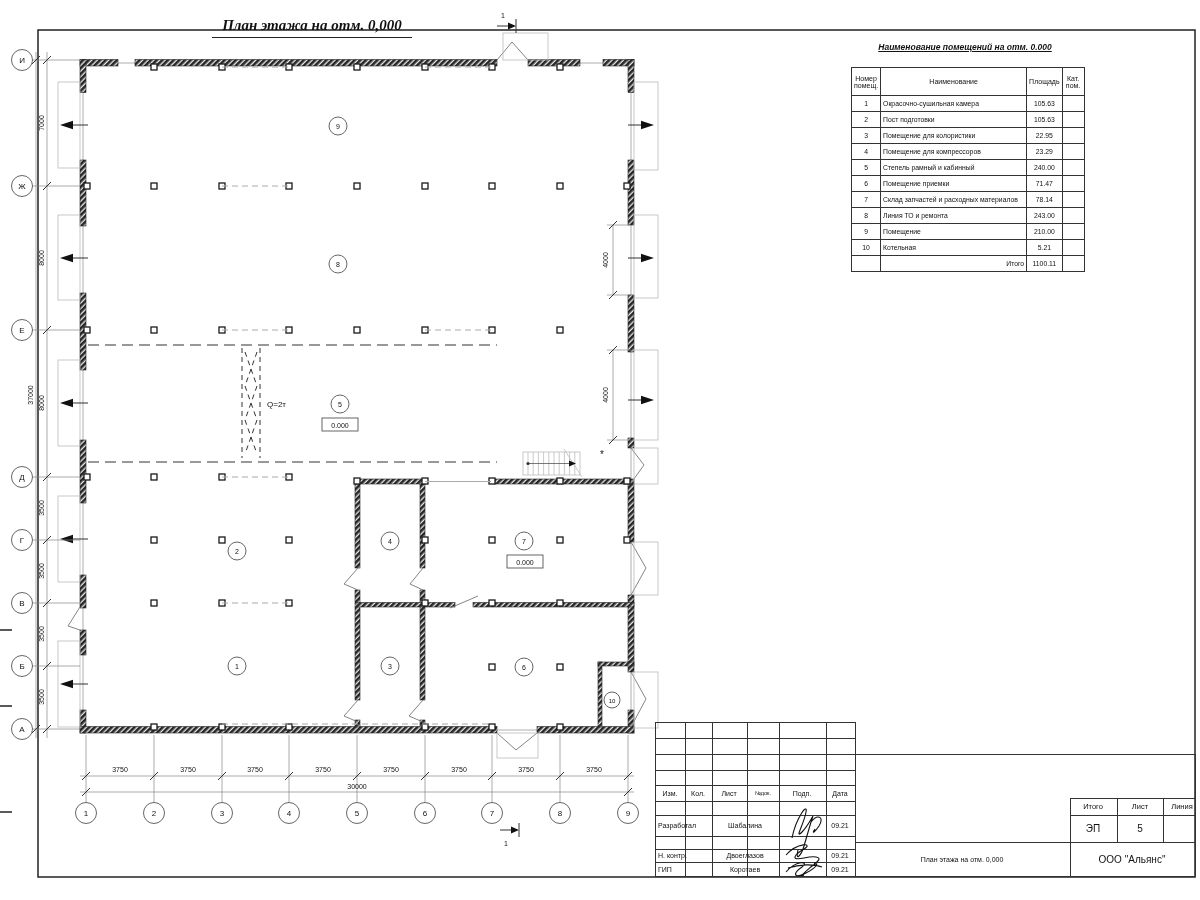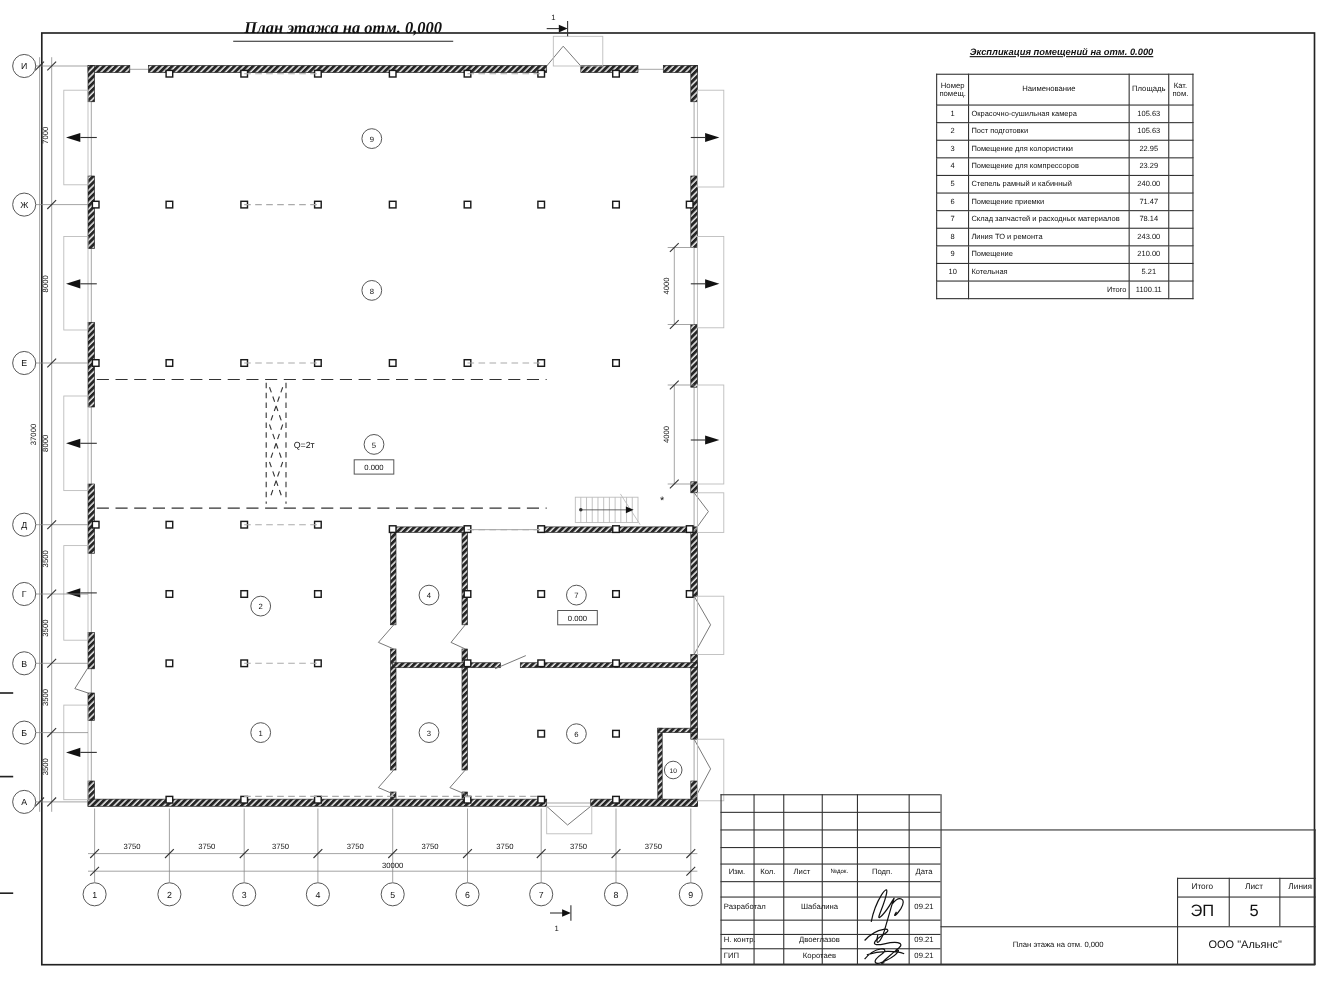--- a/index.html
+++ b/index.html
@@ -34,21 +34,21 @@
   table.expl td{height:15px;}
   td.c{text-align:center;}
   td.r{text-align:right;}
   
   #tb{position:absolute;left:655px;top:722px;width:541px;height:155px;color:#111;}
   #tb .hl,#tb .vl{position:absolute;background:#333;}
   #tb .hl{height:1px;}
   #tb .vl{width:1px;}
   #tb span{position:absolute;white-space:nowrap;transform:translate(-50%,-50%);}
   #tb .lft{transform:translate(0,-50%);}
-  .f55{font-size:5.5px;} .f7{font-size:7px;} .f75{font-size:7.5px;} .f9{font-size:15px;} .f10{font-size:10px;}
+  .f55{font-size:5.5px;} .f7{font-size:7px;} .f75{font-size:7.5px;} .f9{font-size:10px;} .f10{font-size:10px;}
   #sig{position:absolute;left:778px;top:798px;}
 </style>
 </head>
 <body>
 
 <div id="sheet">
 
 <svg width="1200" height="900" viewBox="0 0 1200 900">
   <defs>
     <pattern id="hatch" width="4" height="4" patternUnits="userSpaceOnUse" patternTransform="rotate(45)">
@@ -402,21 +402,21 @@
 
   <g>
     <rect x="322" y="418" width="36" height="13" class="circ"></rect>
     <text x="340" y="427.5" class="t7" text-anchor="middle">0.000</text>
     <rect x="507" y="555" width="36" height="13" class="circ"></rect>
     <text x="525" y="564.5" class="t7" text-anchor="middle">0.000</text>
   </g>
 </svg>
 
 
-<div class="expl-title">Экспликация помещений на отм. 0.000</div>
+<div class="expl-title">Наименование помещений на отм. 0.000</div>
 <table class="expl">
   <colgroup>
         <col style="width:25px">
         <col style="width:146px">
         <col style="width:35px">
         <col style="width:22px">
       </colgroup>
   <tbody>
         <tr>
     <th>Номер помещ.</th>

